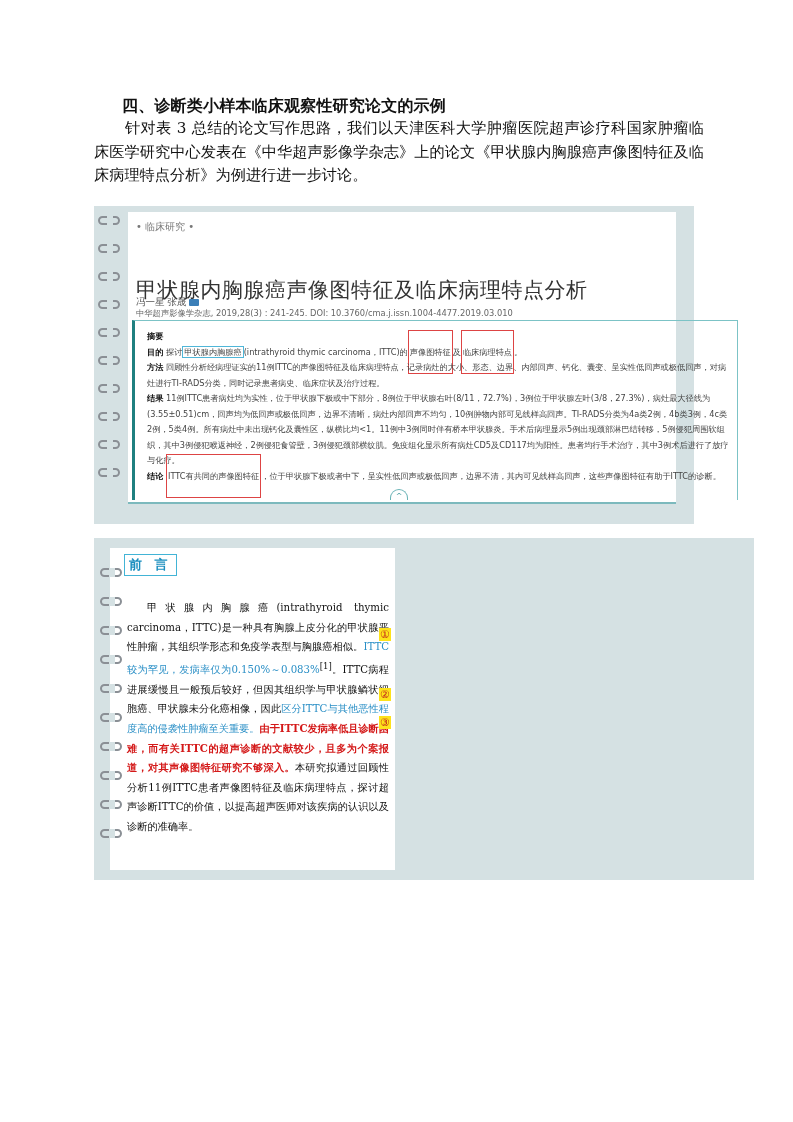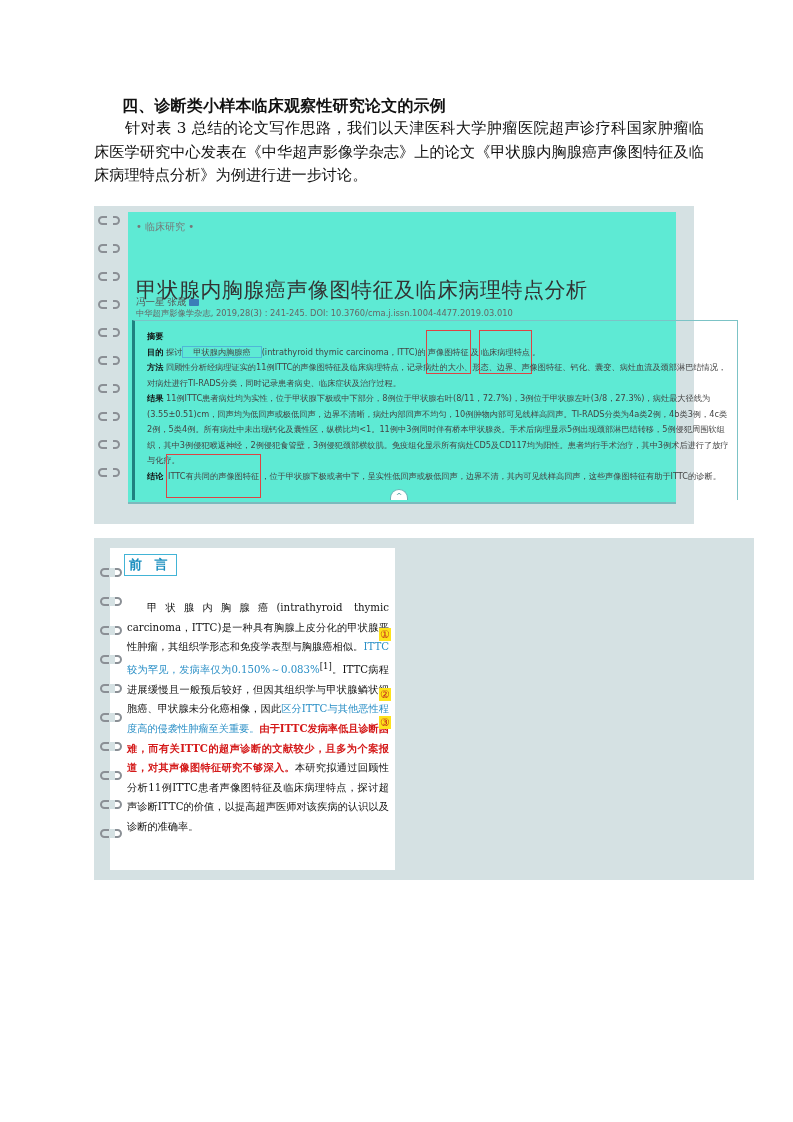--- a/index.html
+++ b/index.html
@@ -6,38 +6,38 @@
   body { width: 793px; height: 1122px; position: relative; overflow: hidden;
          font-family: "DejaVu Serif", "Liberation Serif", serif; color: #111; }
   .heading { position: absolute; left: 122px; top: 96px; font-size: 16px; font-weight: bold;
              font-family: "DejaVu Sans", "Liberation Sans", sans-serif; letter-spacing: 0.2px; }
   .intro { position: absolute; left: 94px; top: 117px; width: 610px; font-size: 15.2px;
            line-height: 23.5px; text-indent: 31px; text-align: justify; }
 
   
   .panel { position: absolute; background: #d5e1e3; }
   .panel1 { left: 94px; top: 206px; width: 600px; height: 318px; }
-  .page1 { position: absolute; left: 34px; top: 6px; width: 548px; height: 290px; background: #5eead4;
+  .page1 { position: absolute; left: 34px; top: 6px; width: 548px; height: 290px; background: #ffffff;
            border-bottom: 2px solid #7cb9bd; }
   .rings { position: absolute; left: 4px; top: 10px; }
   .ring { width: 22px; height: 9px; border: 2px solid #8a8f95; border-radius: 6px; border-right-color: #8a8f95;
           background: transparent; position: relative; margin-bottom: 19px; box-sizing: border-box; }
   .ring::after { content: ""; position: absolute; left: 7px; top: -2px; width: 6px; height: 9px; background: #d5e1e3; }
   .column-label { position: absolute; left: 8px; top: 8px; font-size: 10px; color: #777;
                   font-family: "DejaVu Sans", sans-serif; }
   .article-title { position: absolute; left: 8px; top: 36px; font-size: 21px; color: #333;
                    font-family: "DejaVu Sans", sans-serif; letter-spacing: 0.5px; margin-top: 28px; }
   .authors { position: absolute; left: 8px; top: 72px; font-size: 9.5px; color: #555; font-family: Liberation Sans, sans-serif; margin-top: 12px; }
   .mail { display: inline-block; width: 10px; height: 7px; background: #3b7fb8; margin-left: 3px; vertical-align: middle; border-radius: 1px; }
   .citation { position: absolute; left: 8px; top: 96px; font-size: 8.3px; color: #666; font-family: "DejaVu Sans", sans-serif; }
   .abstract { position: absolute; left: 4px; top: 108px; width: 606px; height: 180px; border: 1px solid #7cc3c6;
               border-left: 3px solid #1f8080; border-bottom: none; box-sizing: border-box; padding: 8px 8px 0 12px;
               font-family: "DejaVu Sans", sans-serif; font-size: 8.2px; line-height: 15.5px; color: #444; }
   .abstract b { color: #111; }
-  .hl-blue { border: 1px solid #4fb6d8; padding: 0 10px; }
+  .hl-blue { border: 1px solid #4fb6d8; padding: 0 1px; }
   .hl-red { border: 1px solid #d44; padding: 16px 1px; }
   .toggle { position: absolute; left: 262px; top: 277px; width: 16px; height: 10px; border: 1.5px solid #6ab3b6;
             border-bottom: none; border-radius: 10px 10px 0 0; background: #fff; font-size: 8px; text-align: center;
             color: #4a9da0; line-height: 12px; }
 
   
   .panel2 { left: 94px; top: 538px; width: 660px; height: 342px; }
   .page2 { position: absolute; left: 16px; top: 10px; width: 285px; height: 322px; background: #fff; }
   .rings2 { position: absolute; left: 6px; top: 30px; }
   .rings2 .ring { margin-bottom: 20px; }
@@ -75,21 +75,21 @@
     <div class="ring"></div>
   </div>
   <div class="page1">
     <div class="column-label">• 临床研究 •</div>
     <div class="article-title">甲状腺内胸腺癌声像图特征及临床病理特点分析</div>
     <div class="authors"><span>冯一星  张晟</span><span class="mail"></span></div>
     <div class="citation">中华超声影像学杂志, 2019,28(3) : 241-245. DOI: 10.3760/cma.j.issn.1004-4477.2019.03.010</div>
     <div class="abstract">
       <div><b>摘要</b></div>
       <div><b>目的</b> <span>探讨</span><span class="hl-blue">甲状腺内胸腺癌</span><span>(intrathyroid thymic carcinoma，ITTC)的</span><span class="hl-red">声像图特征</span><span>及</span><span class="hl-red">临床病理特点</span><span>。</span></div>
-      <div><b>方法</b> <span>回顾性分析经病理证实的11例ITTC的声像图特征及临床病理特点，记录病灶的大小、形态、边界、声像图特征、钙化、囊变、病灶血流及颈部淋巴结情况，对病灶进行TI-RADS分类，同时记录患者病史、临床症状及治疗过程。</span></div>
+      <div><b>方法</b> <span>回顾性分析经病理证实的11例ITTC的声像图特征及临床病理特点，记录病灶的大小、形态、边界、内部回声、钙化、囊变、呈实性低回声或极低回声，对病灶进行TI-RADS分类，同时记录患者病史、临床症状及治疗过程。</span></div>
       <div><b>结果</b> <span>11例ITTC患者病灶均为实性，位于甲状腺下极或中下部分，8例位于甲状腺右叶(8/11，72.7%)，3例位于甲状腺左叶(3/8，27.3%)，病灶最大径线为(3.55±0.51)cm，回声均为低回声或极低回声，边界不清晰，病灶内部回声不均匀，10例肿物内部可见线样高回声。TI-RADS分类为4a类2例，4b类3例，4c类2例，5类4例。所有病灶中未出现钙化及囊性区，纵横比均&lt;1。11例中3例同时伴有桥本甲状腺炎。手术后病理显示5例出现颈部淋巴结转移，5例侵犯周围软组织，其中3例侵犯喉返神经，2例侵犯食管壁，3例侵犯颈部横纹肌。免疫组化显示所有病灶CD5及CD117均为阳性。患者均行手术治疗，其中3例术后进行了放疗与化疗。</span></div>
       <div><b>结论</b> <span class="hl-red">ITTC有共同的声像图特征</span><span>，位于甲状腺下极或者中下，呈实性低回声或极低回声，边界不清，其内可见线样高回声，这些声像图特征有助于ITTC的诊断。</span></div>
     </div>
     <div class="toggle">^</div>
   </div>
 </div>
 
 <div class="panel panel2">
   <div class="page2">
     <div class="foreword">前 言</div>

